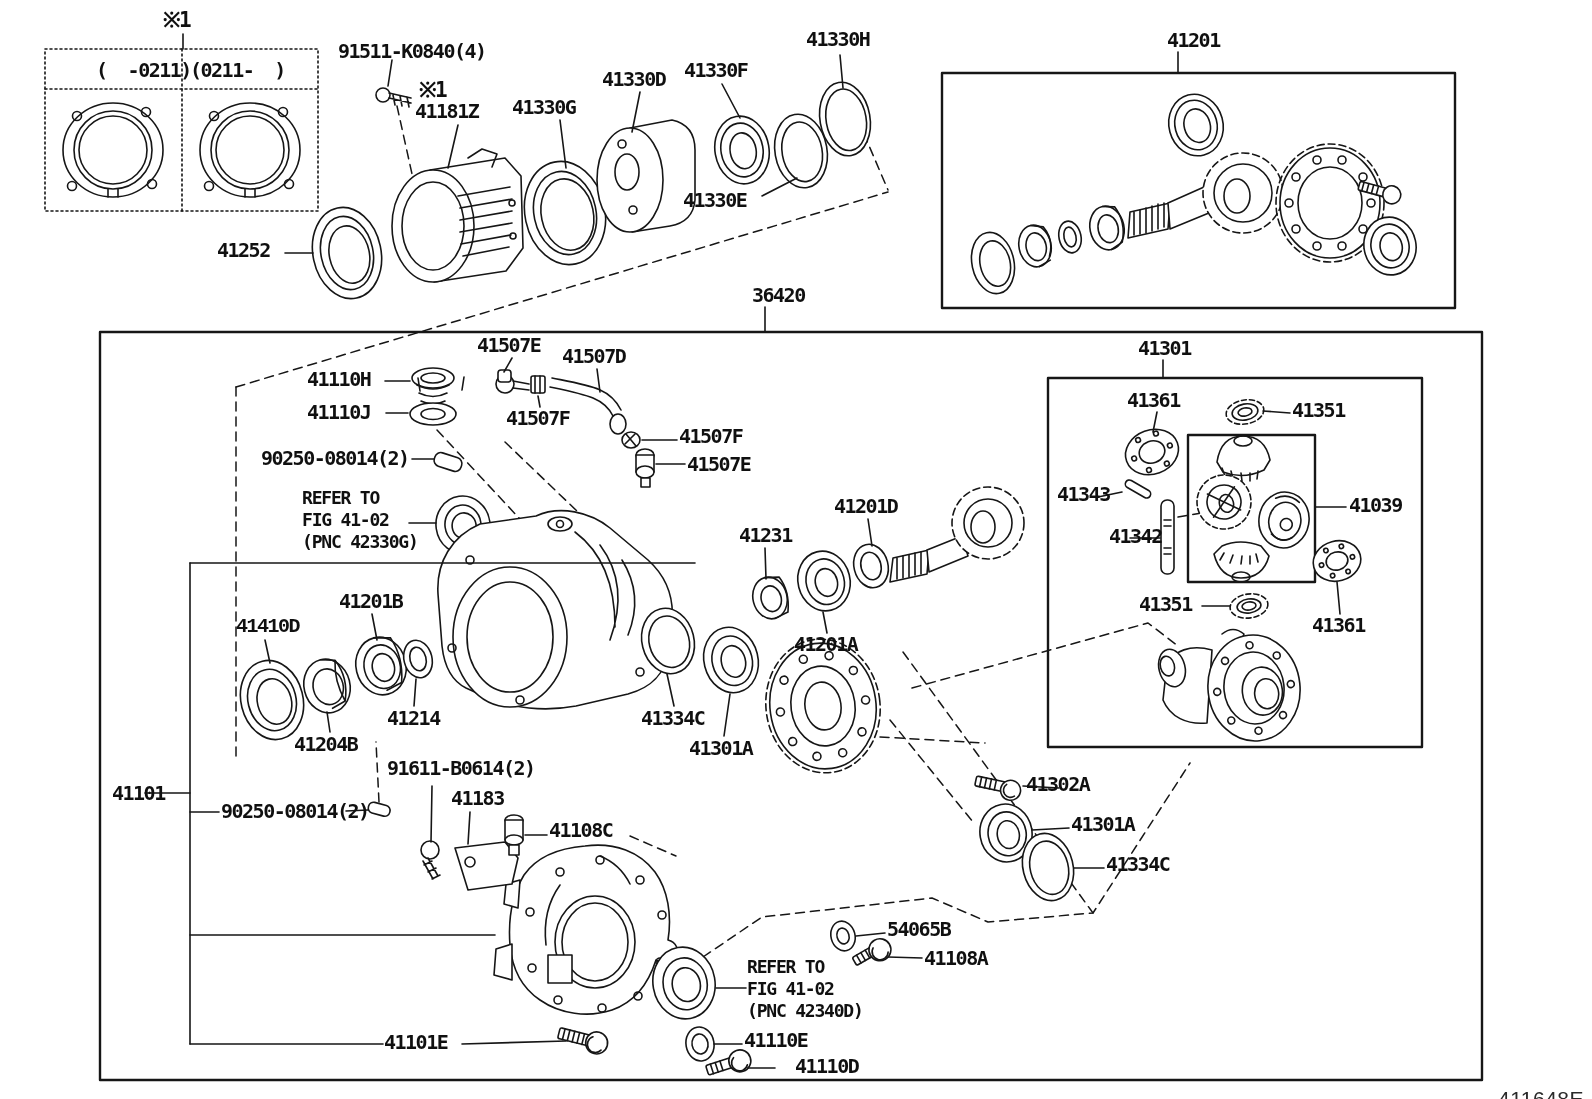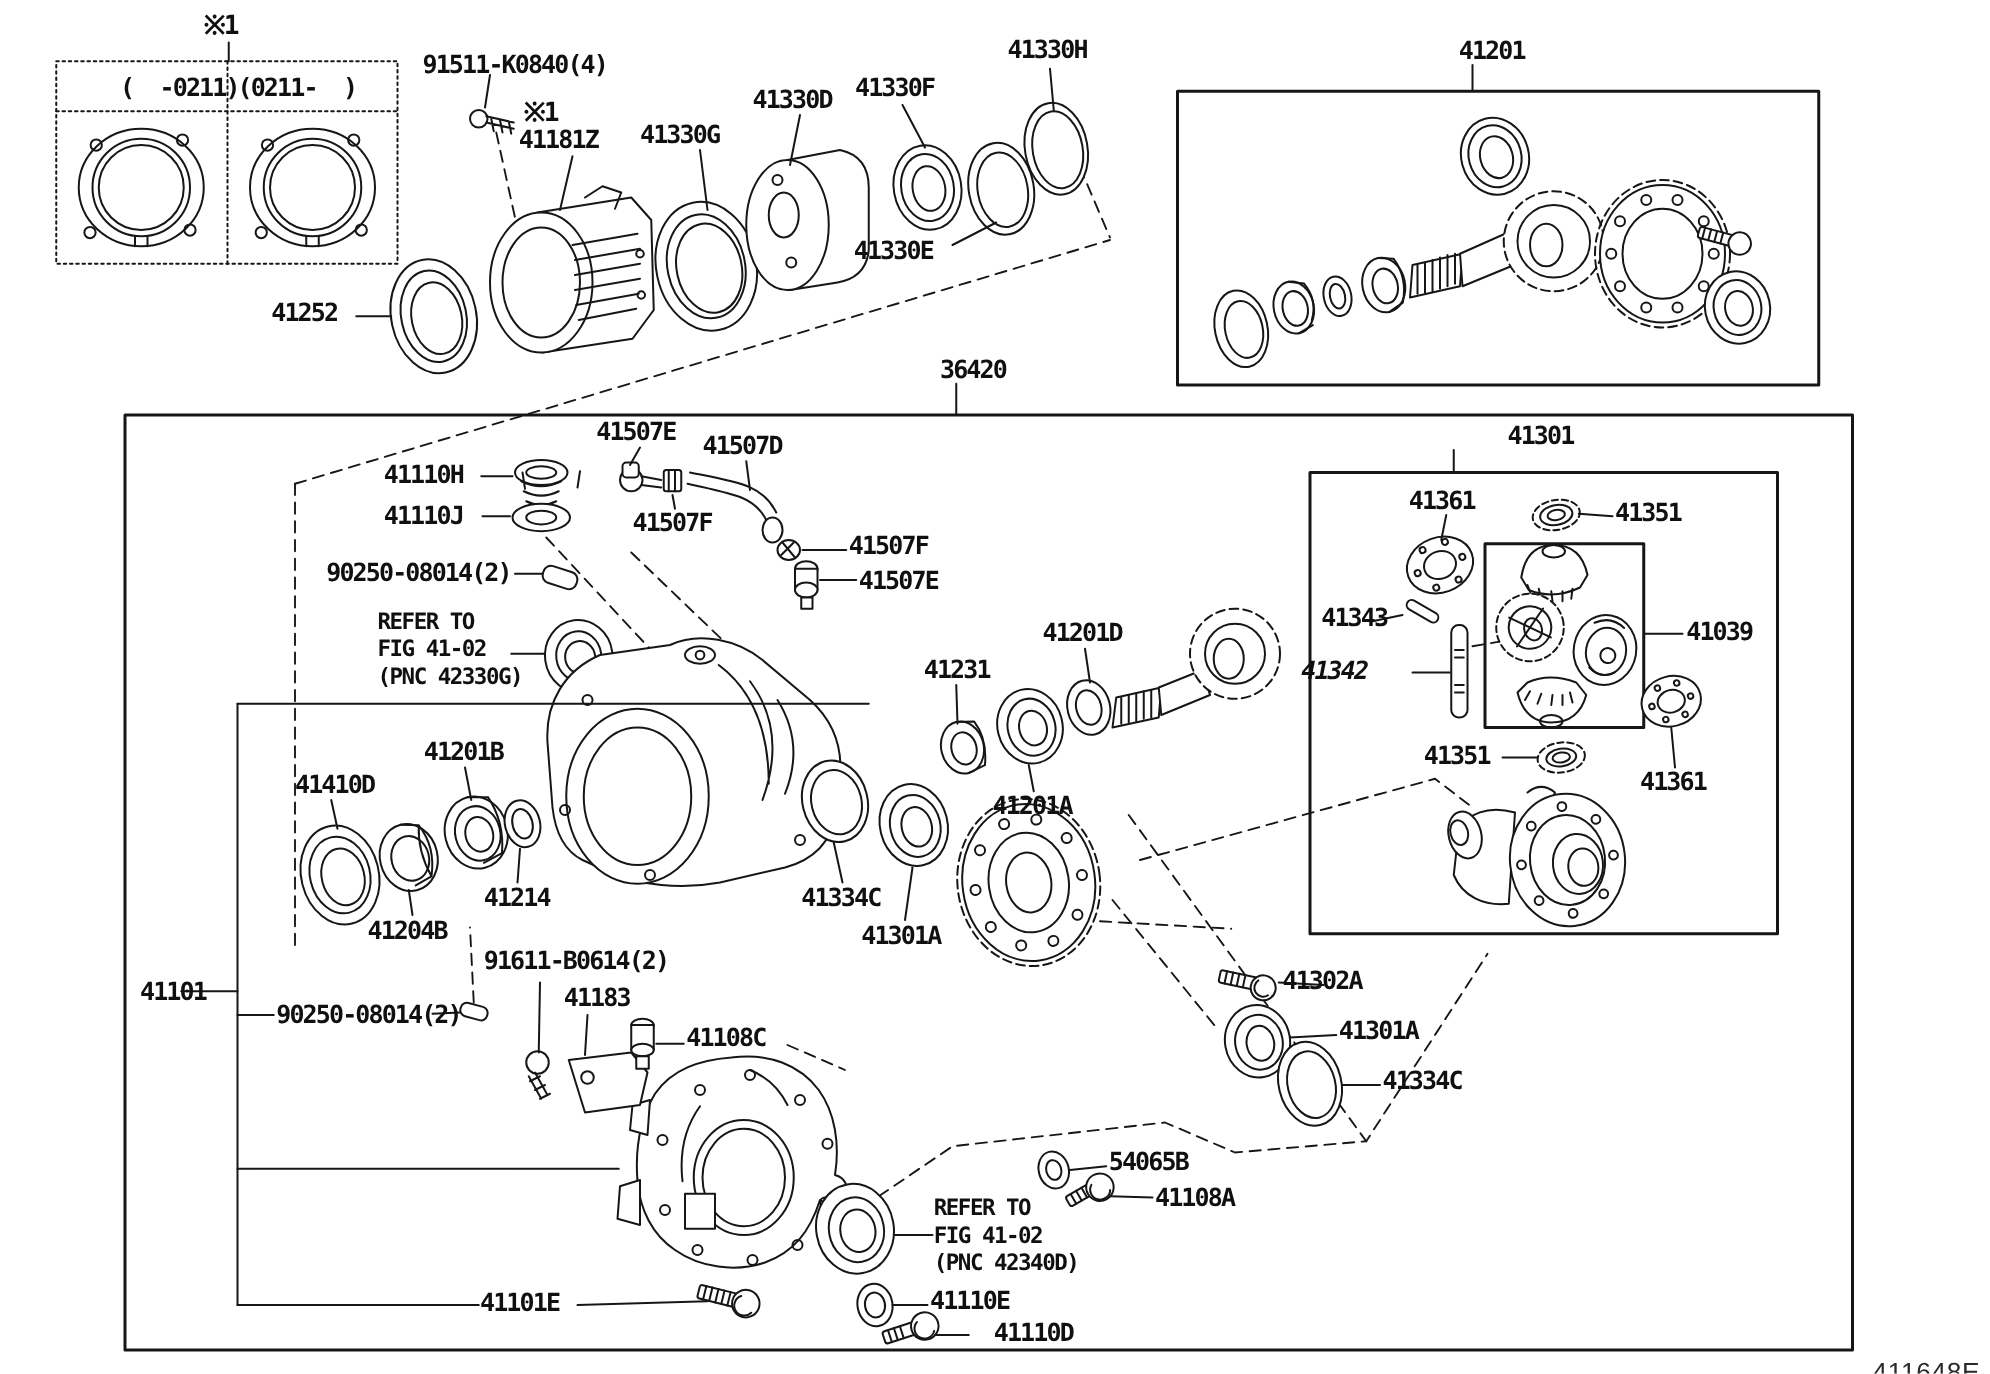--- a/index.html
+++ b/index.html
@@ -531,50 +531,50 @@
       <div class="lbl mark" style="left: 419px; top: 80px;">※1</div>
       <div class="lbl pn" style="left: 415px; top: 101px;">41181Z</div>
       <div class="lbl pn" style="left: 512px; top: 97px;">41330G</div>
       <div class="lbl pn" style="left: 602px; top: 69px;">41330D</div>
       <div class="lbl pn" style="left: 684px; top: 60px;">41330F</div>
       <div class="lbl pn" style="left: 806px; top: 29px;">41330H</div>
       <div class="lbl pn" style="left: 683px; top: 190px;">41330E</div>
       <div class="lbl pn" style="left: 217px; top: 240px;">41252</div>
       <div class="lbl pn" style="left: 1167px; top: 30px;">41201</div>
       <div class="lbl pn" style="left: 752px; top: 285px;">36420</div>
-      <div class="lbl pn" style="left: 1206px; top: 338px;">41301</div>
+      <div class="lbl pn" style="left: 1138px; top: 338px;">41301</div>
       <div class="lbl pn" style="left: 307px; top: 369px;">41110H</div>
       <div class="lbl pn" style="left: 307px; top: 402px;">41110J</div>
       <div class="lbl pn" style="left: 477px; top: 335px;">41507E</div>
       <div class="lbl pn" style="left: 562px; top: 346px;">41507D</div>
       <div class="lbl pn" style="left: 506px; top: 408px;">41507F</div>
       <div class="lbl pn" style="left: 679px; top: 426px;">41507F</div>
       <div class="lbl pn" style="left: 687px; top: 454px;">41507E</div>
       <div class="lbl pn" style="left: 261px; top: 448px;">90250-08014(2)</div>
       <div class="lbl note" style="left: 302px; top: 487px;">REFER TO
 FIG 41-02
 (PNC 42330G)</div>
       <div class="lbl pn" style="left: 739px; top: 525px;">41231</div>
       <div class="lbl pn" style="left: 834px; top: 496px;">41201D</div>
       <div class="lbl pn" style="left: 794px; top: 634px;">41201A</div>
-      <div class="lbl pn" style="left: 236px; top: 617px;">41410D</div>
+      <div class="lbl pn" style="left: 236px; top: 617px; font-family: Liberation Mono, monospace;">41410D</div>
       <div class="lbl pn" style="left: 339px; top: 591px;">41201B</div>
       <div class="lbl pn" style="left: 387px; top: 708px;">41214</div>
       <div class="lbl pn" style="left: 294px; top: 734px;">41204B</div>
       <div class="lbl pn" style="left: 641px; top: 708px;">41334C</div>
       <div class="lbl pn" style="left: 689px; top: 738px;">41301A</div>
       <div class="lbl pn" style="left: 112px; top: 783px;">41101</div>
       <div class="lbl pn" style="left: 221px; top: 801px;">90250-08014(2)</div>
       <div class="lbl pn" style="left: 387px; top: 758px;">91611-B0614(2)</div>
       <div class="lbl pn" style="left: 451px; top: 788px;">41183</div>
       <div class="lbl pn" style="left: 549px; top: 820px;">41108C</div>
       <div class="lbl pn" style="left: 1127px; top: 390px;">41361</div>
       <div class="lbl pn" style="left: 1292px; top: 400px;">41351</div>
       <div class="lbl pn" style="left: 1057px; top: 484px;">41343</div>
-      <div class="lbl pn" style="left: 1041px; top: 526px; font-style: italic;">41342</div>
+      <div class="lbl pn" style="left: 1109px; top: 526px;">41342</div>
       <div class="lbl pn" style="left: 1349px; top: 495px;">41039</div>
       <div class="lbl pn" style="left: 1139px; top: 594px;">41351</div>
       <div class="lbl pn" style="left: 1312px; top: 615px;">41361</div>
       <div class="lbl pn" style="left: 1026px; top: 774px;">41302A</div>
       <div class="lbl pn" style="left: 1071px; top: 814px;">41301A</div>
       <div class="lbl pn" style="left: 1106px; top: 854px;">41334C</div>
       <div class="lbl pn" style="left: 887px; top: 919px;">54065B</div>
       <div class="lbl pn" style="left: 924px; top: 948px;">41108A</div>
       <div class="lbl note" style="left: 747px; top: 956px;">REFER TO
 FIG 41-02

